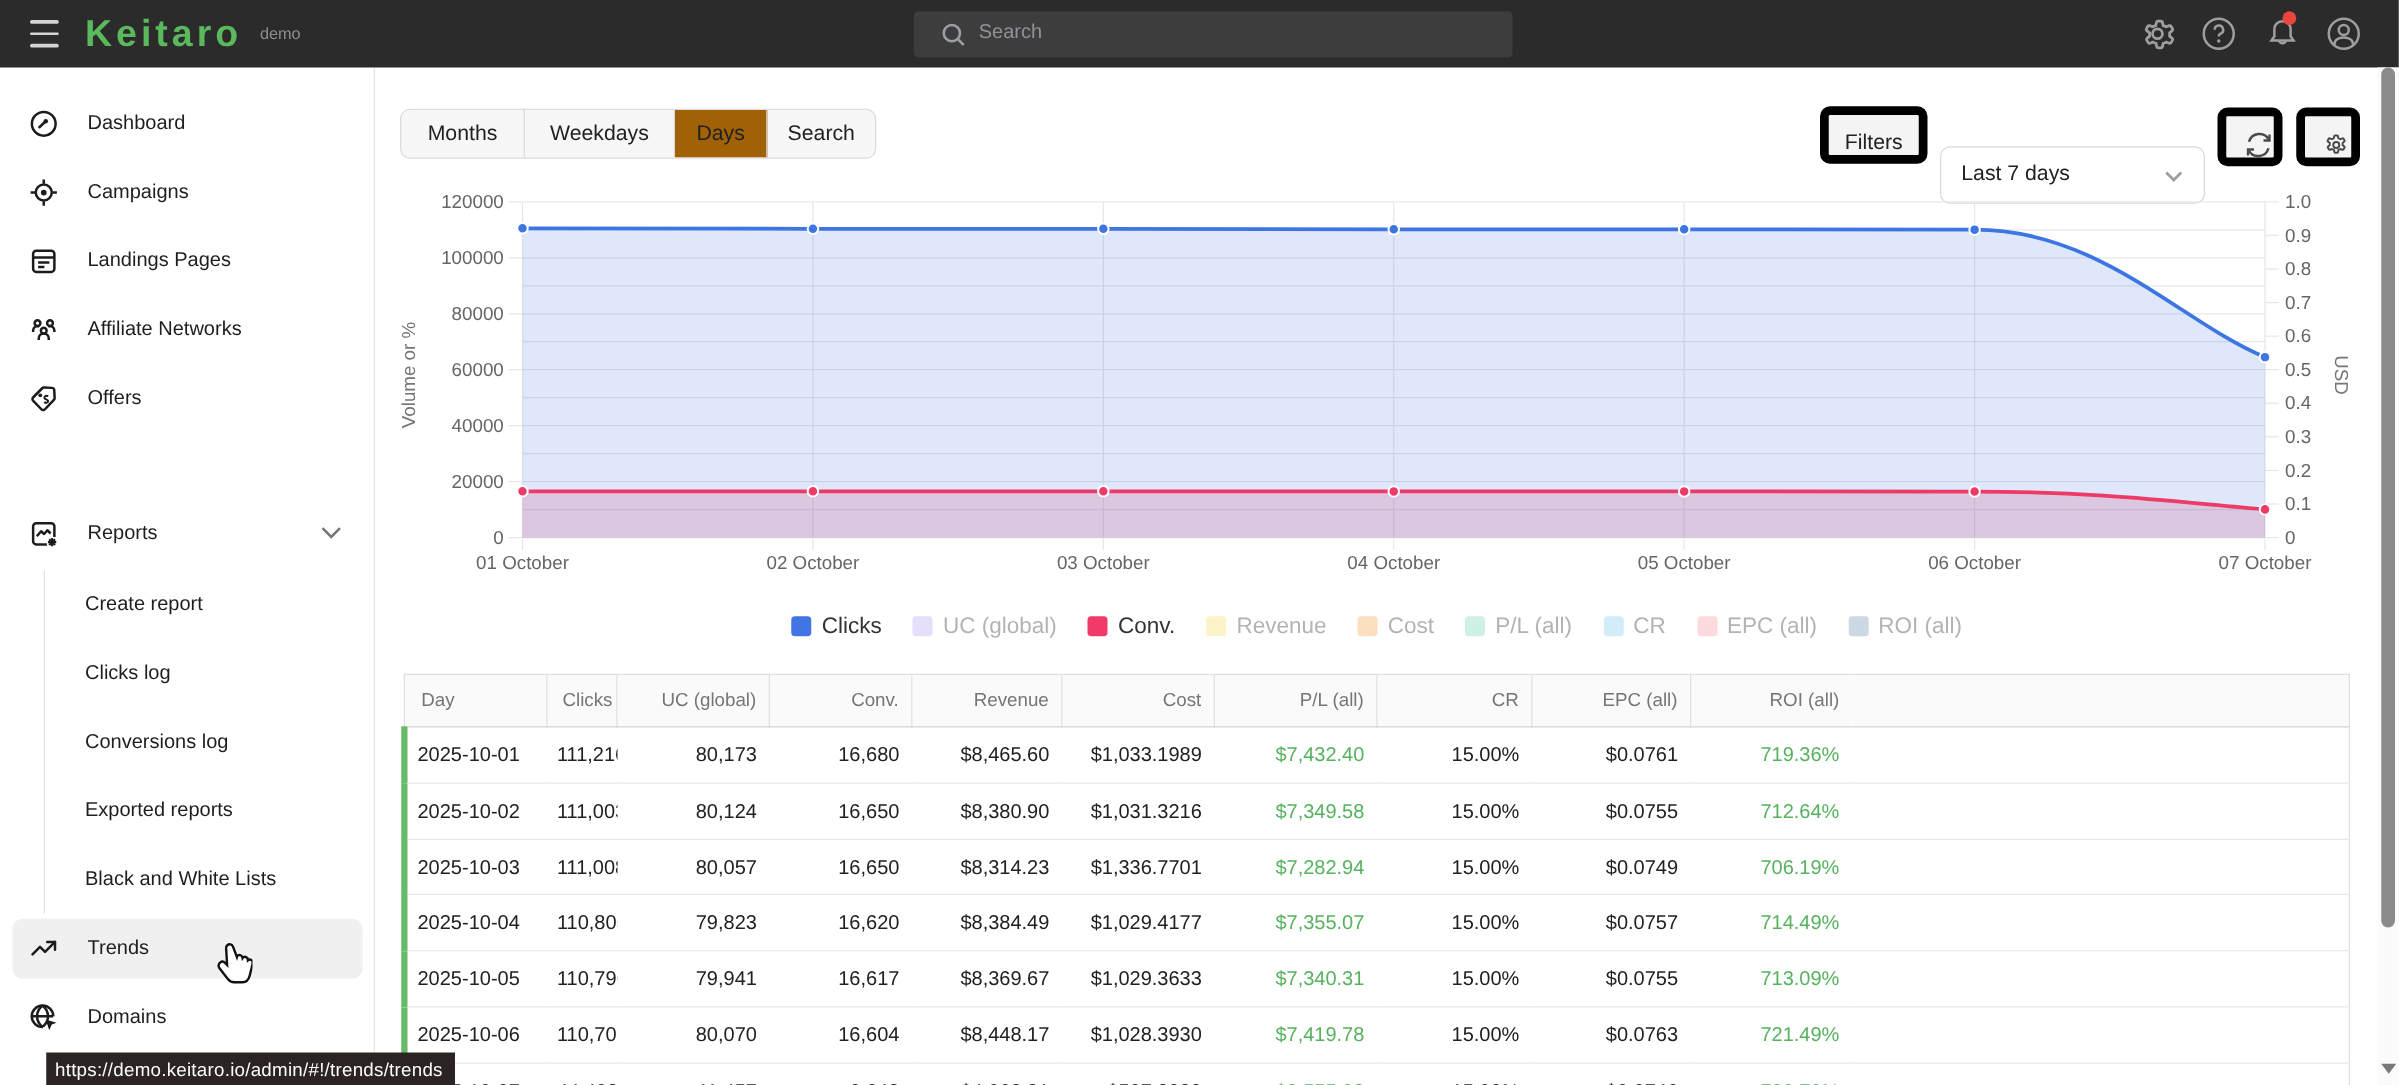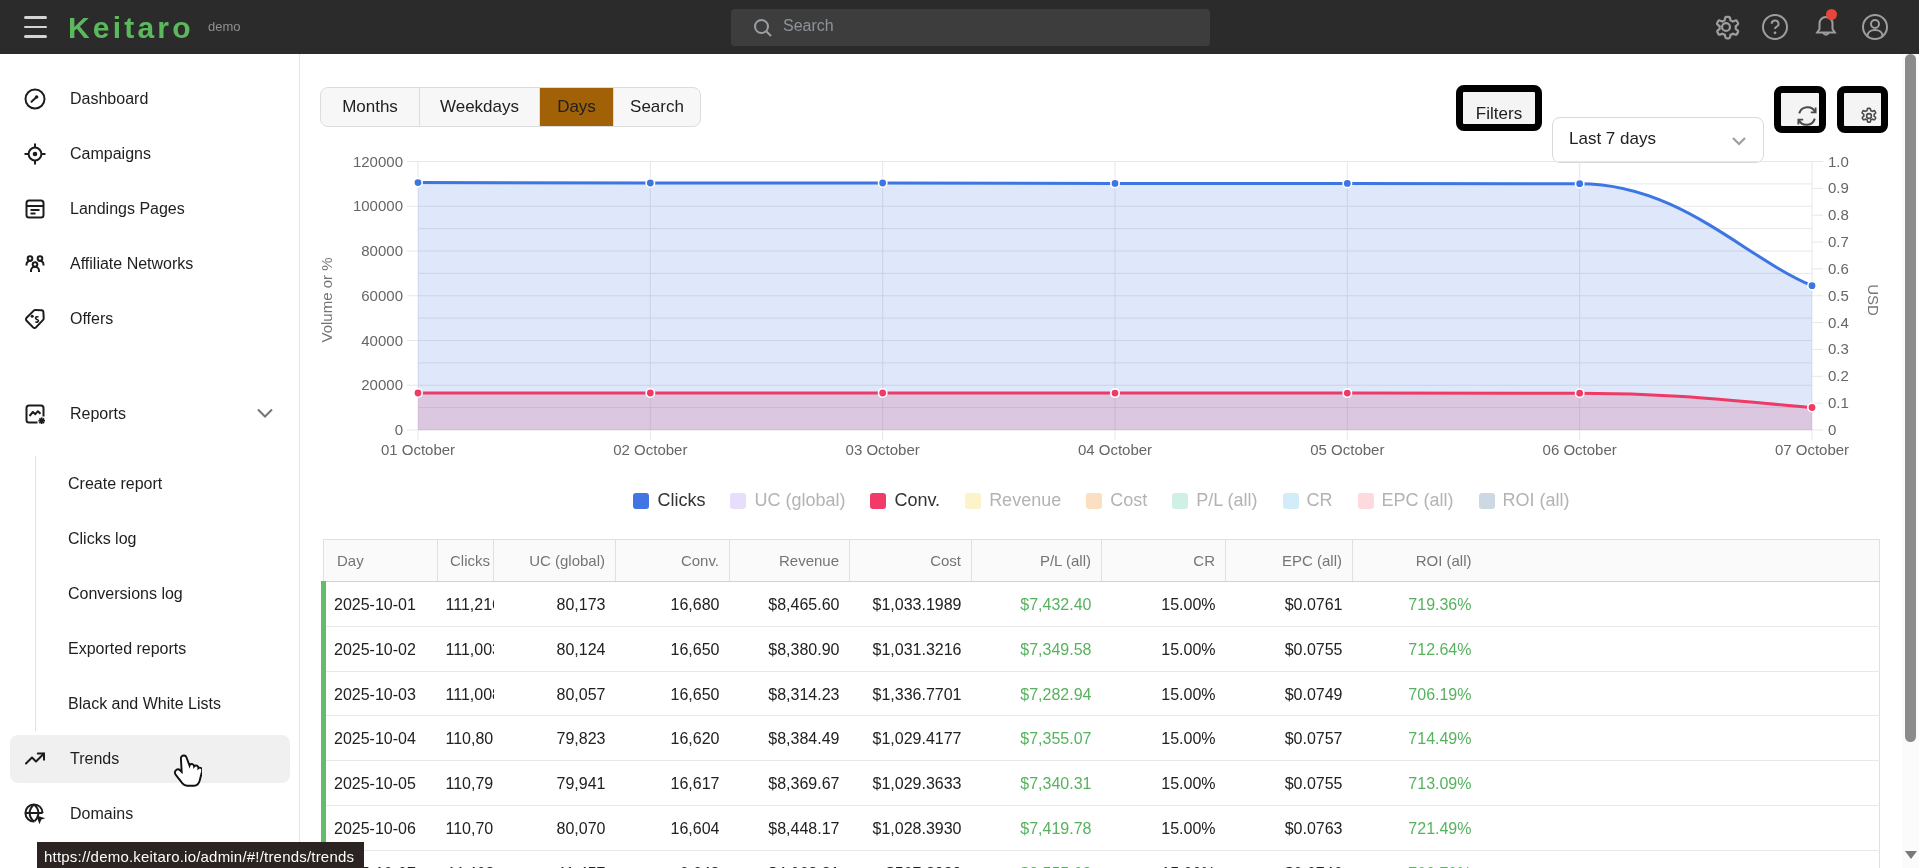--- a/index.html
+++ b/index.html
@@ -129,21 +129,21 @@
       <span class="label">Affiliate Networks</span>
     </div>
   <div class="mi" style="top:237.5px">
       <svg class="ic" width="24" height="24" viewBox="0 0 24 24" fill="none" stroke="#1c1c1c" stroke-width="2">
         <path d="M3.6 10.8 L10.8 3.6 a2 2 0 0 1 1.5-.6 l6.2 .3 a2 2 0 0 1 1.9 1.9 l.3 6.2 a2 2 0 0 1-.6 1.5 L13 20.4 a2 2 0 0 1-2.9 0 L3.6 13.7 a2 2 0 0 1 0-2.9 Z"></path>
         <circle cx="9.2" cy="9.2" r="1.5" fill="#1c1c1c" stroke="none"></circle>
         <path d="M15.5 10.2 c-1.2-1-3-.4-3 .9 c0 1.5 3 1.2 3 2.7 c0 1.3-1.9 1.9-3.1.9" stroke-width="1.6"></path>
       </svg>
       <span class="label">Offers</span>
     </div>
-  <div class="mi" style="top:332px">
+  <div class="mi" style="top:345px">
       <svg class="ic" width="24" height="24" viewBox="0 0 24 24" fill="none" stroke="#1c1c1c" stroke-width="2">
         <path d="M20.5 14.5 V6 a2.5 2.5 0 0 0-2.5-2.5 H6 A2.5 2.5 0 0 0 3.5 6 v12 a2.5 2.5 0 0 0 2.5 2.5 h8.5"></path>
         <path d="M6.5 14 l3.4-4 2.4 2.2 2.6-3 2.6 2.6" stroke-linejoin="round"></path>
         <g transform="translate(18.7,18.7)">
           <circle cx="0" cy="0" r="1.3" fill="#1c1c1c" stroke="none"></circle>
           <g stroke="#1c1c1c" stroke-width="1.7">
             <line x1="0" y1="0" x2="3.30" y2="0.00"></line> 
             <line x1="0" y1="0" x2="2.33" y2="2.33"></line> 
             <line x1="0" y1="0" x2="0.00" y2="3.30"></line> 
             <line x1="0" y1="0" x2="-2.33" y2="2.33"></line> 

